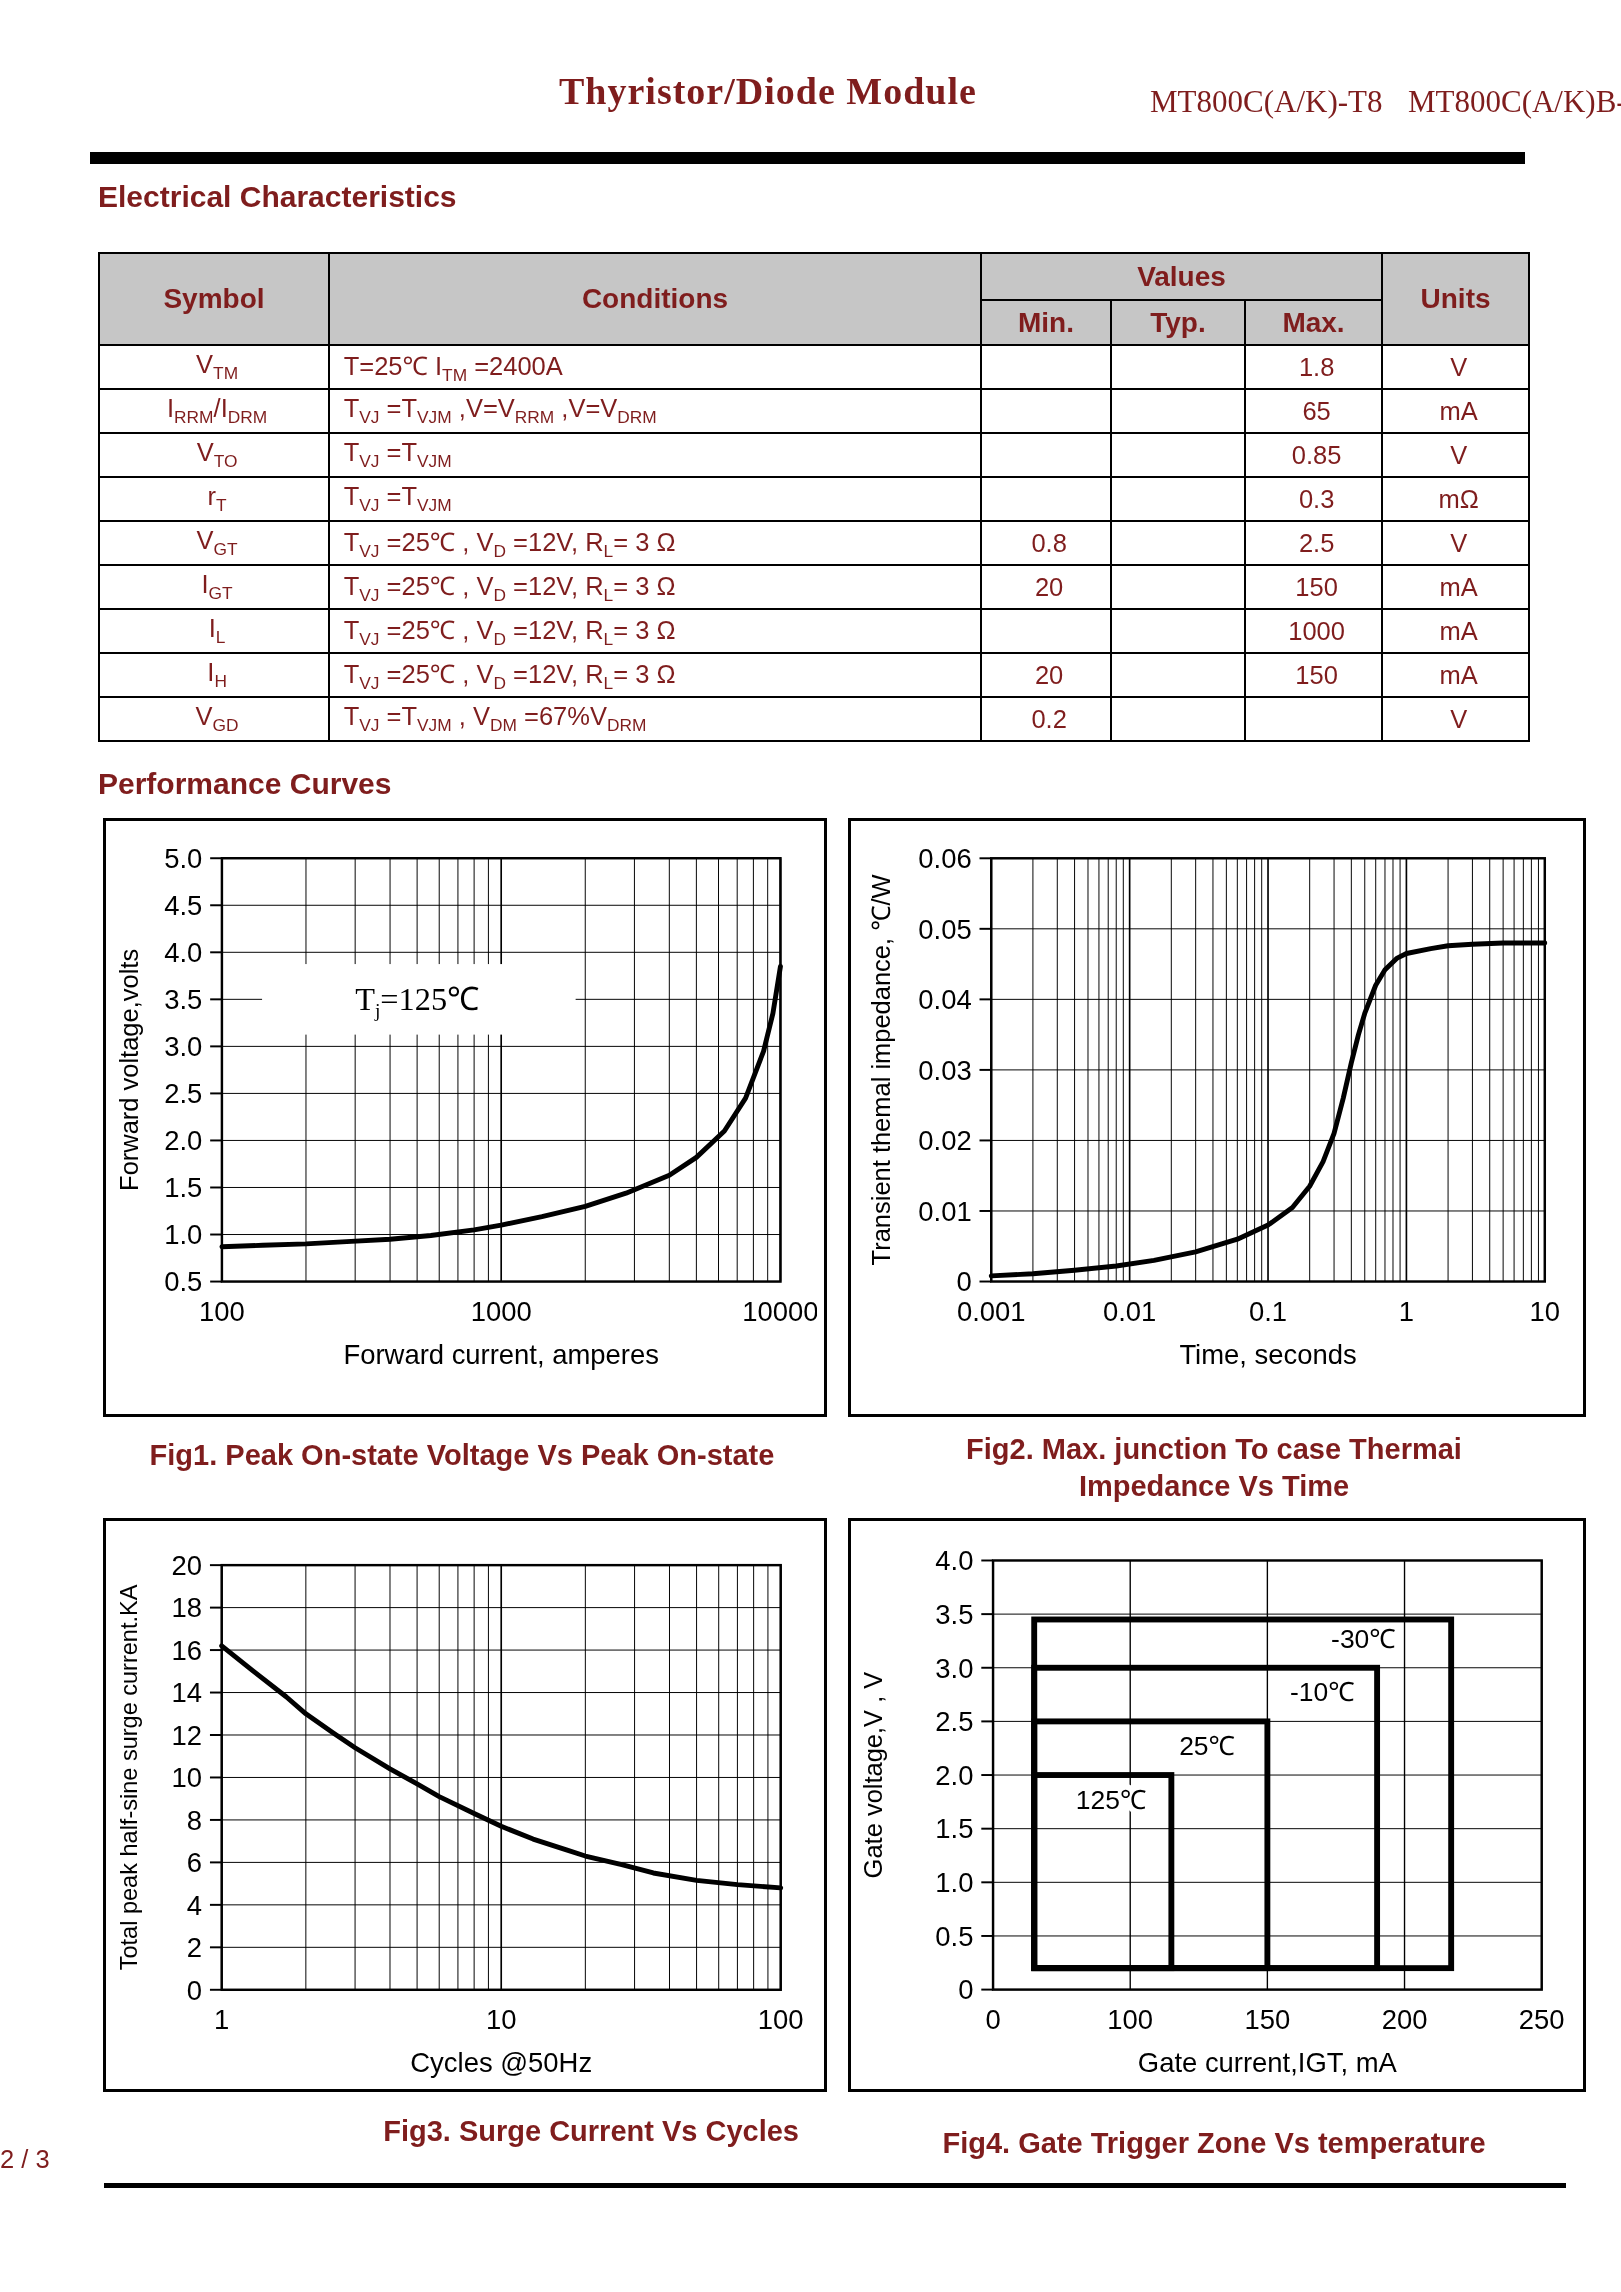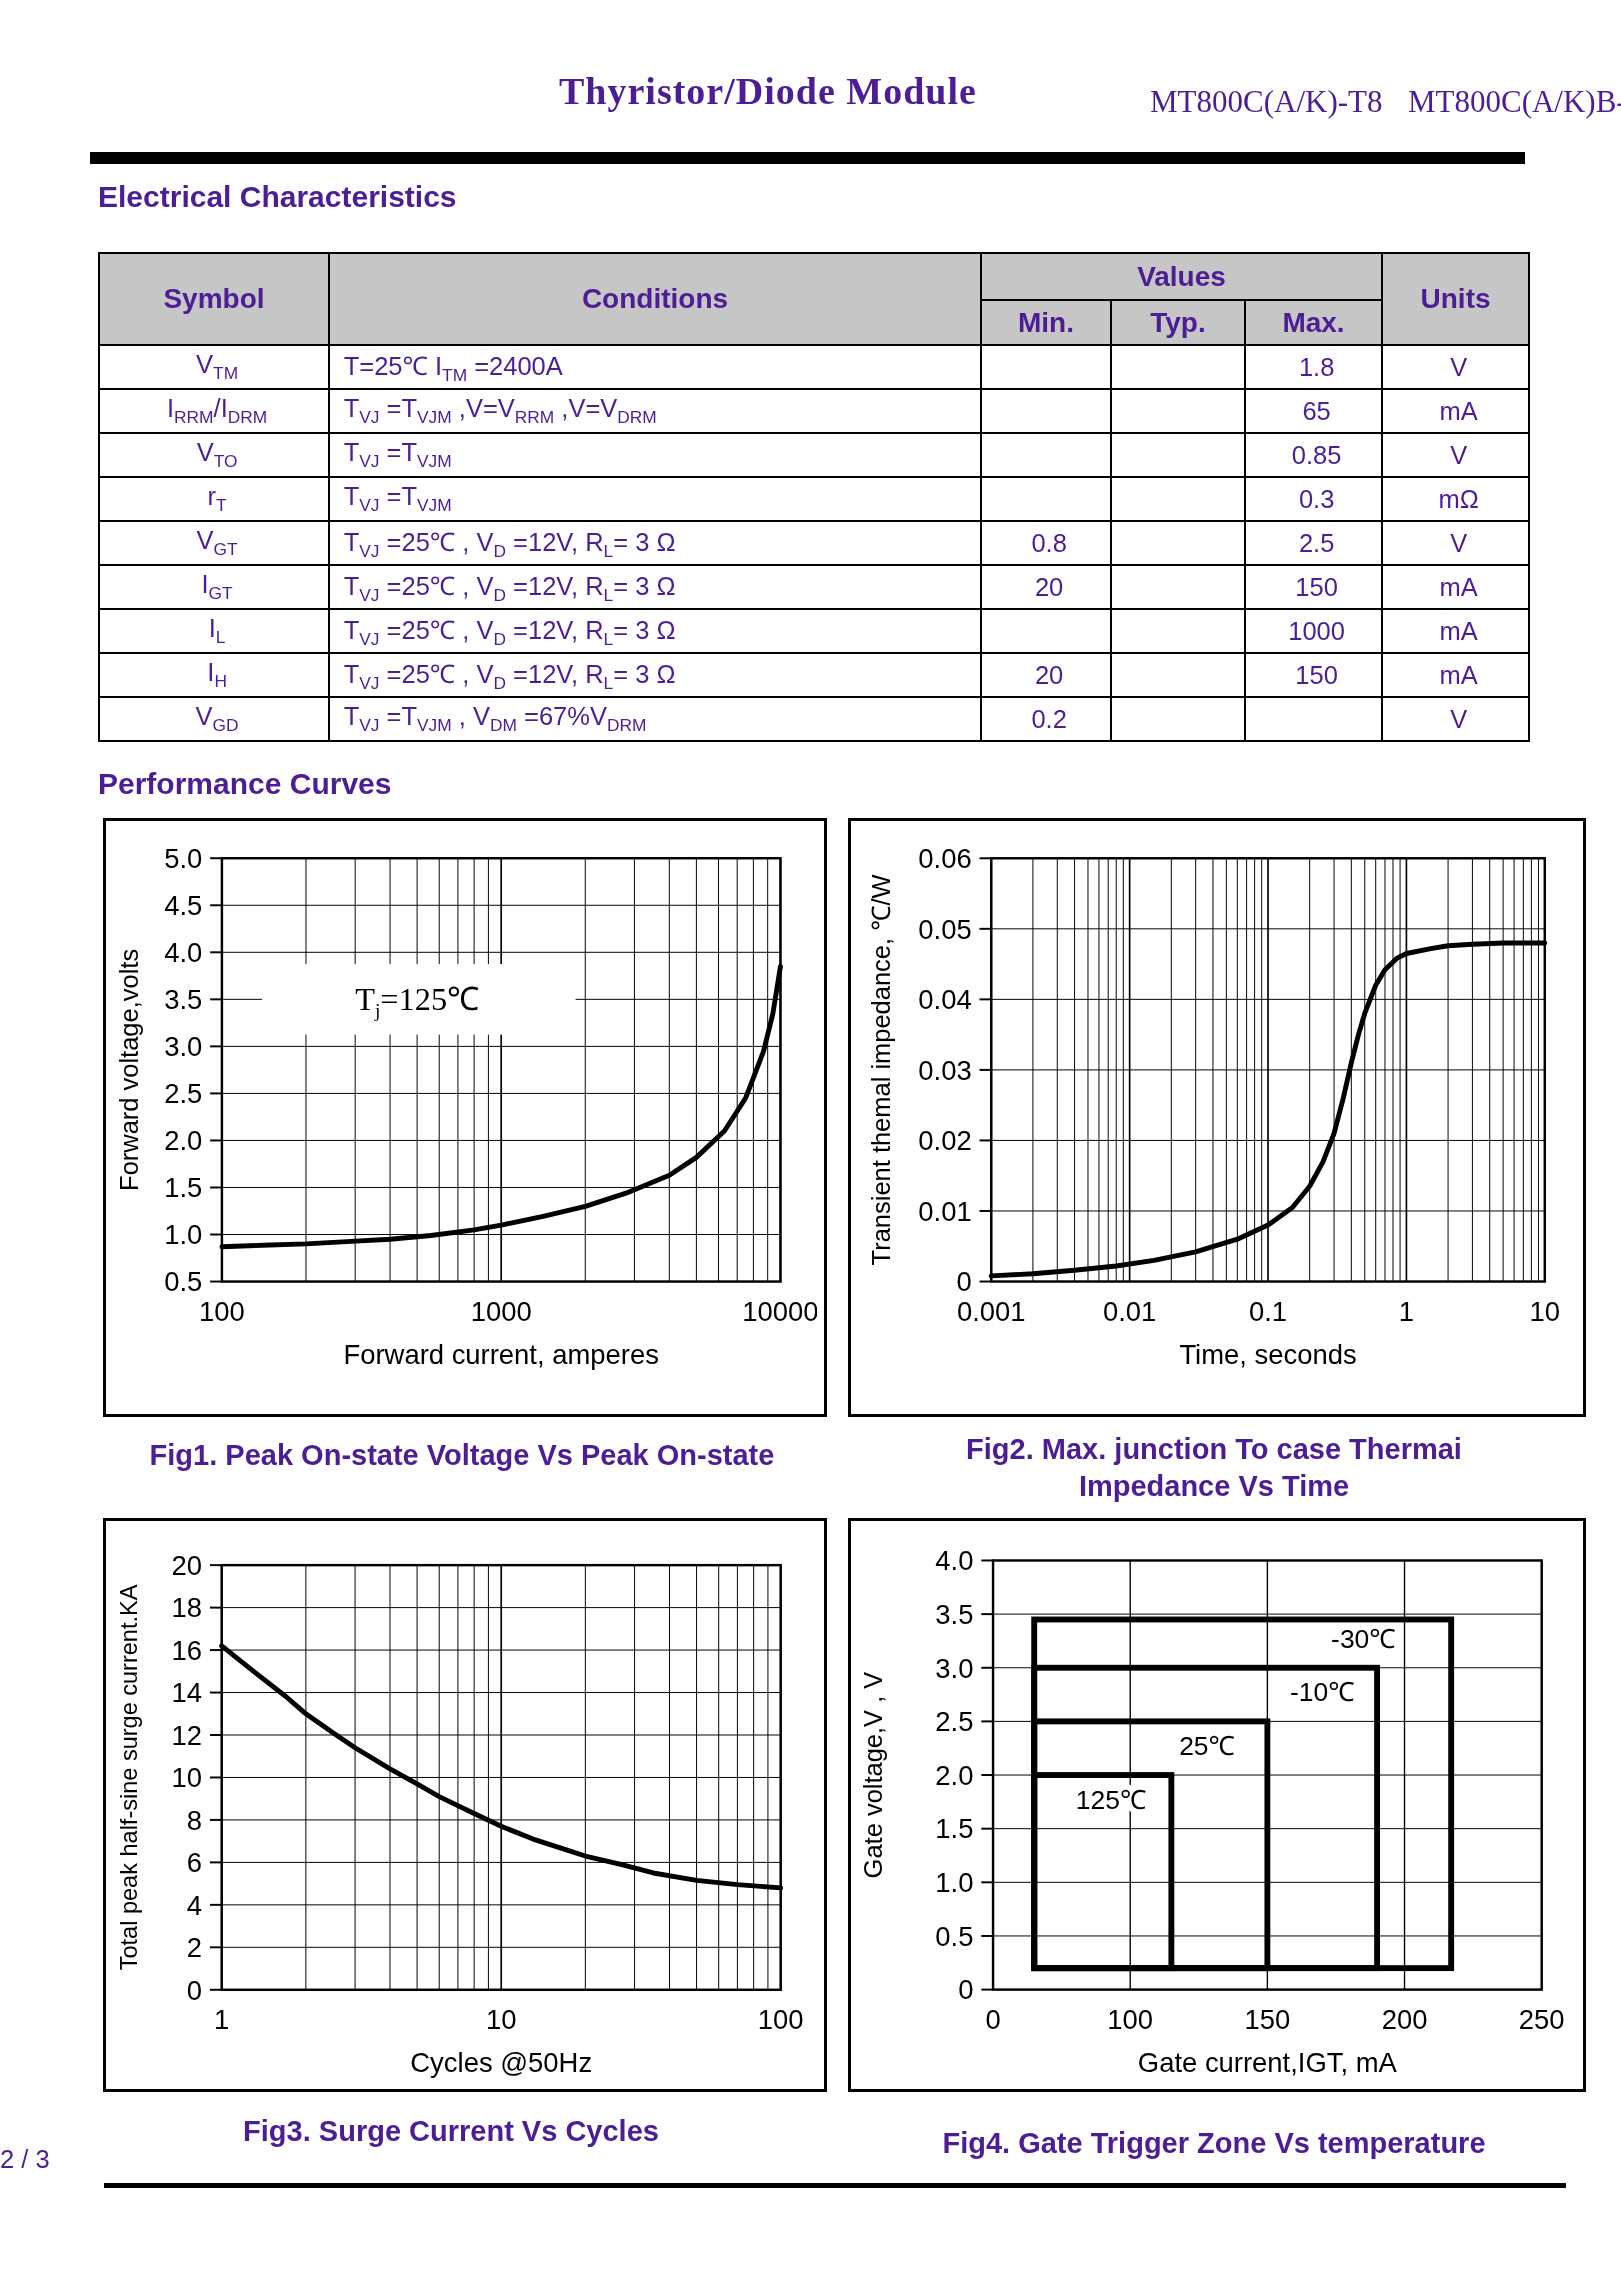--- a/index.html
+++ b/index.html
@@ -1,16 +1,16 @@
 <!DOCTYPE html>
 <html><head>
 <meta charset="utf-8">
 <style>
   html,body{margin:0;padding:0;background:#fff;}
-  .page{position:relative;width:1621px;height:2293px;background:#fff;color:#4c1d95;
+  .page{position:relative;width:1621px;height:2293px;background:#fff;color:#7f1d1d;
         font-family:"Liberation Sans",sans-serif;overflow:hidden;}
   .doc-title{position:absolute;left:559px;top:69px;font-family:"Liberation Serif",serif;
              font-weight:bold;font-size:38px;letter-spacing:1px;}
   .doc-models{position:absolute;left:1150px;top:84px;font-family:"Liberation Serif",serif;
               font-size:31px;white-space:nowrap;}
   .doc-models span{margin-right:25.5px;}
   .topbar{position:absolute;left:90px;top:152px;width:1435px;height:11.8px;background:#000;}
   .sec-head{position:absolute;font-weight:bold;font-size:30px;}
   #h-elec{left:98px;top:180px;}
   #h-curves{left:98px;top:767px;}
@@ -24,21 +24,21 @@
   tr.hrow2 th{height:43px;}
   sub{font-size:68%;}
   .figbox{position:absolute;background:#fff;border:3.9px solid #000;}
   #fig1-box{left:103px;top:818px;width:718px;height:593px;}
   #fig2-box{left:848px;top:818px;width:732px;height:593px;text-align:right;}
   #fig3-box{left:103px;top:1518px;width:718px;height:568px;}
   #fig4-box{left:848px;top:1518px;width:732px;height:568px;}
   .caption{position:absolute;font-weight:bold;font-size:29px;text-align:center;line-height:37px;}
   #cap1{left:103px;top:1437px;width:718px;}
   #cap2{left:848px;top:1431px;width:732px;}
-  #cap3{left:103px;top:2113px;width:696px;}
+  #cap3{left:103px;top:2113px;width:696px;text-align:right;}
   #cap4{left:848px;top:2125px;width:732px;}
   .pagenum{position:absolute;left:0;top:2145px;width:1621px;text-align:left;font-size:25.5px;}
   .footline{position:absolute;left:104px;top:2183px;width:1462px;height:4.9px;background:#000;}
 </style>
 </head>
 <body>
 
 <div class="page">
 
   <div class="doc-title">Thyristor/Diode Module</div>

